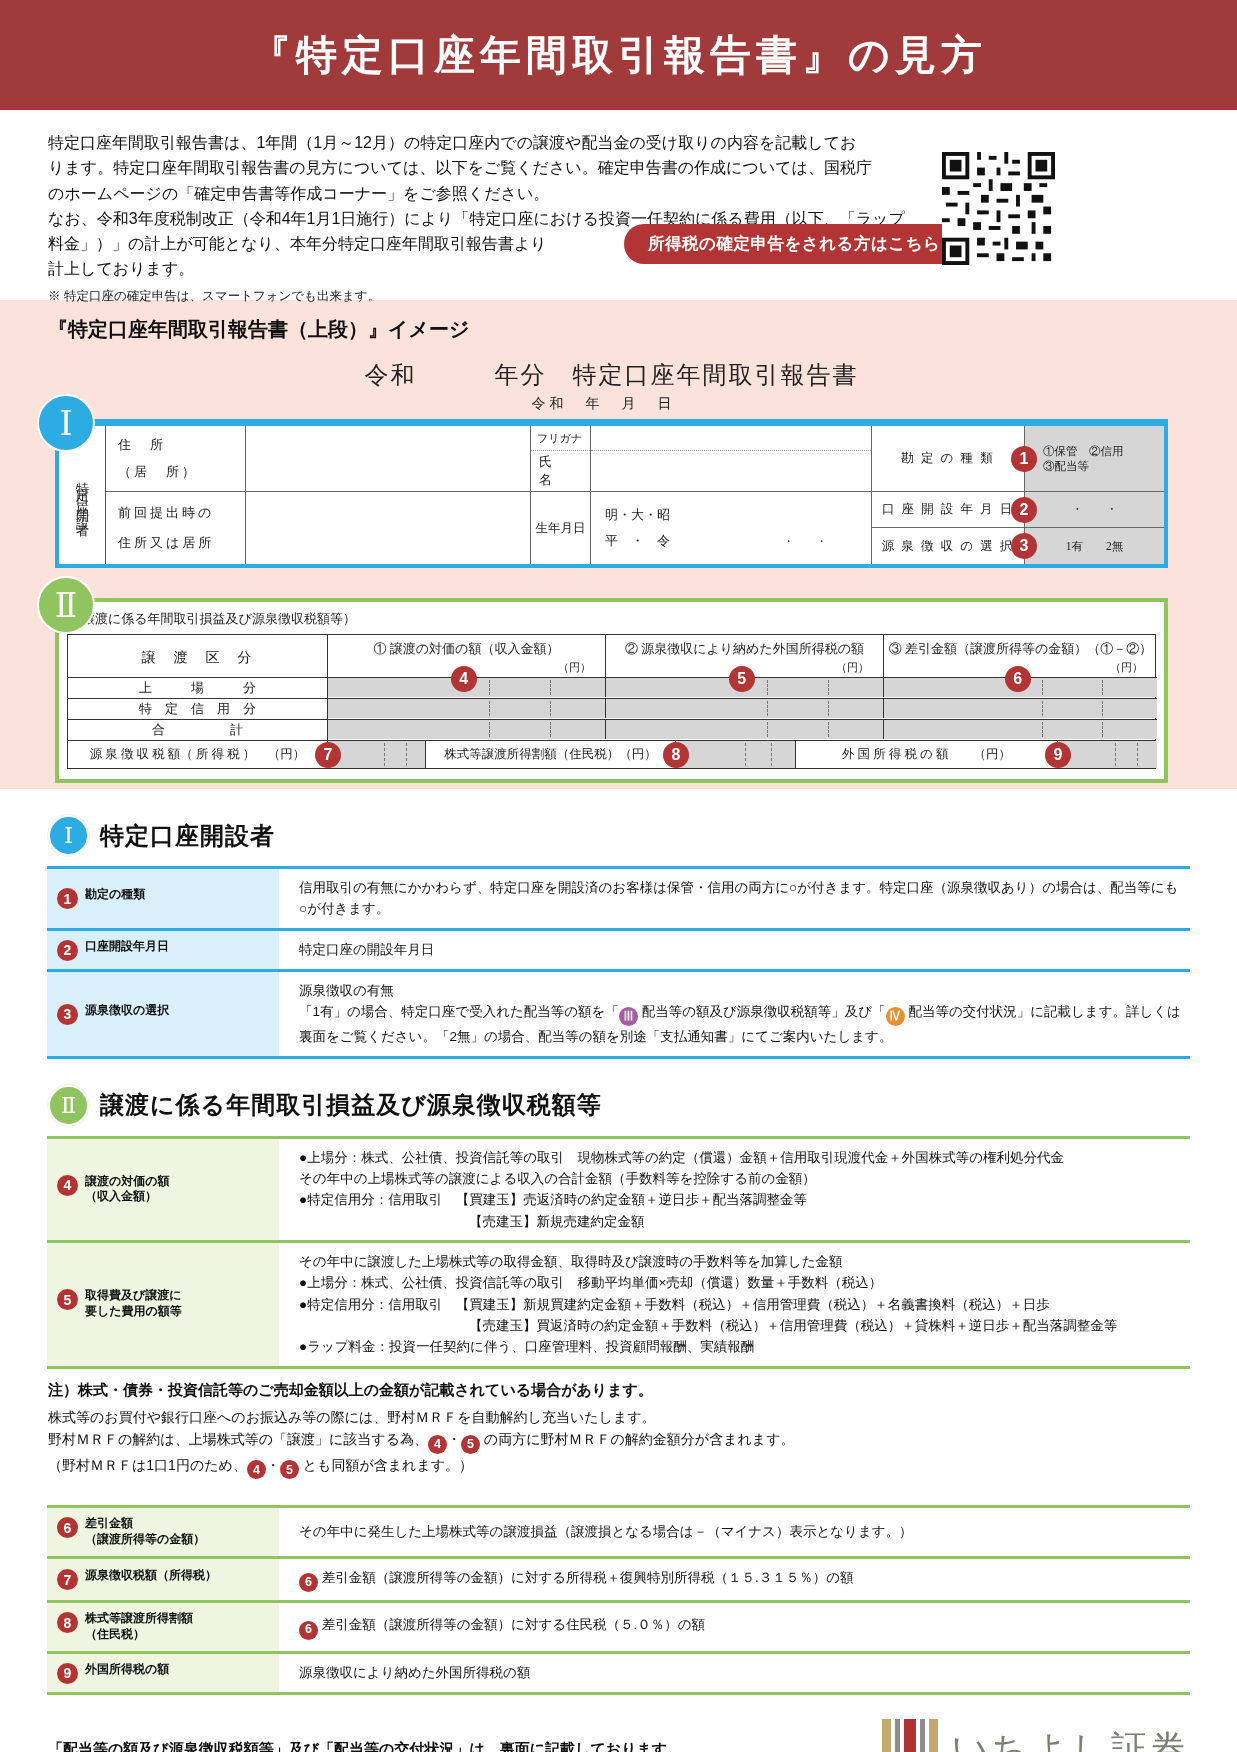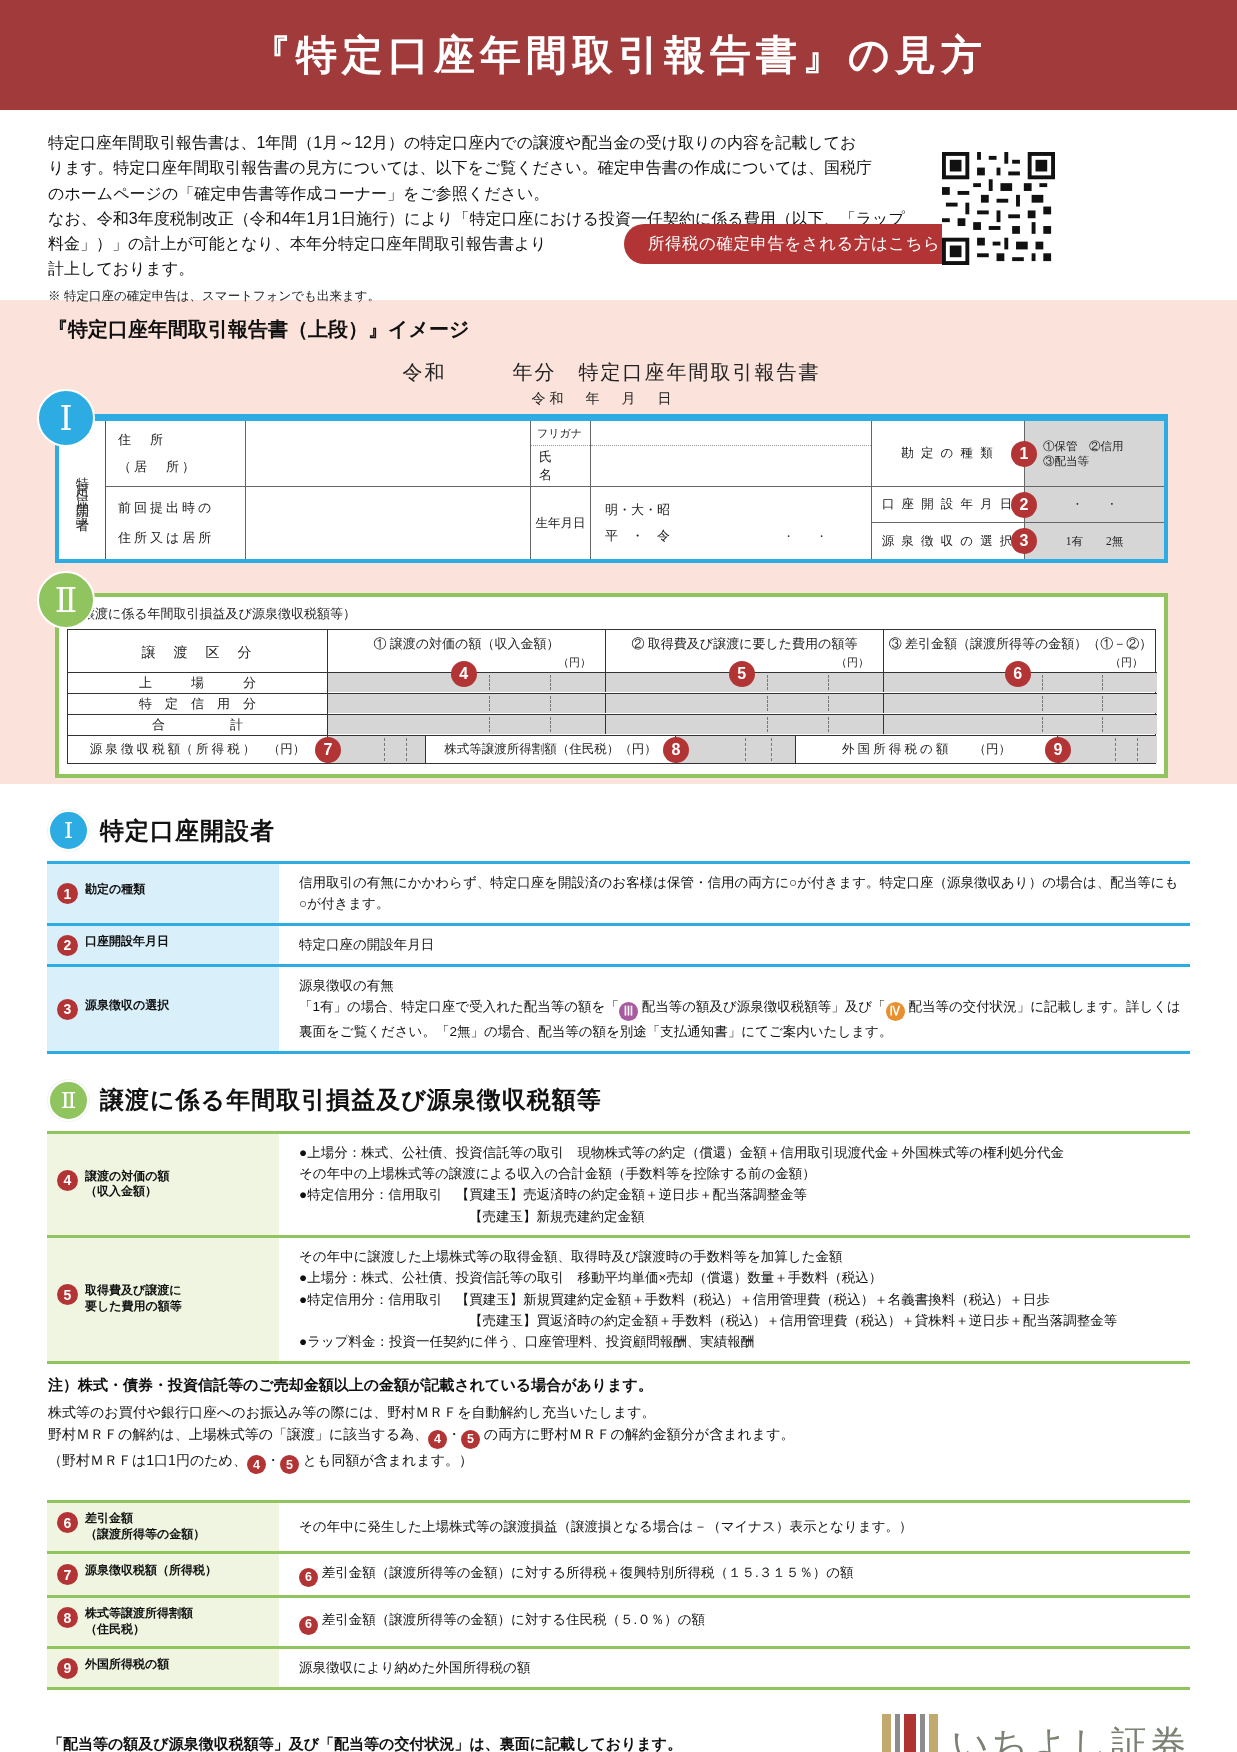--- a/index.html
+++ b/index.html
@@ -8,33 +8,33 @@
 
   
   .hdr{height:110px;background:#A13A3A;display:flex;align-items:center;justify-content:center;}
   .hdr-title{color:#fff;font-size:41px;font-weight:bold;letter-spacing:5px;}
 
   
   .intro{position:relative;height:190px;padding:20px 0 0 48px;box-sizing:border-box;}
   .intro-line{font-size:16px;line-height:1.58;color:#111;}
   .intro-note{font-size:12.5px;margin-top:6px;color:#222;}
   .tax-badge{position:absolute;left:624px;top:114px;display:flex;align-items:center;cursor:pointer;}
-  .tax-pill{background:#B23434;color:#fff;font-weight:normal;font-size:16.5px;
+  .tax-pill{background:#B23434;color:#fff;font-weight:bold;font-size:16.5px;
             border-radius:21px;padding:9px 24px;letter-spacing:.5px;}
   .tax-arrow{width:0;height:0;border-top:15px solid transparent;border-bottom:15px solid transparent;
              border-left:24px solid #B23434;margin-left:8px;}
   .qr{position:absolute;left:942px;top:42px;width:113px;height:113px;}
 
   
   .pink{background:#FBE3DC;padding:14px 0 6px;}
   .img-heading{margin:2px 0 10px 48px;font-size:20px;font-weight:bold;color:#111;}
 
   .form-serif{font-family:"Liberation Serif","DejaVu Serif",serif;}
   .f1{position:relative;margin-left:55px;width:1113px;}
-  .f1-title{text-align:center;font-size:20px;letter-spacing:2px;padding:6px 0 0;color:#222;}
+  .f1-title{text-align:center;font-size:24px;letter-spacing:2px;padding:6px 0 0;color:#222;}
   .f1-date{text-align:center;font-size:14px;letter-spacing:4px;padding:4px 16px 6px 0;color:#222;}
   .f1-tbl{position:relative;border:4px solid #2CACE3;border-top-width:7px;background:#fff;display:flex;}
   .roman{position:absolute;border-radius:50%;color:#fff;display:flex;align-items:center;justify-content:center;
          font-family:"Liberation Serif","DejaVu Serif",serif;border:2px solid #fff;z-index:5;}
   .roman-f{width:54px;height:54px;font-size:33px;}
   .f1-tbl .roman-f{background:#2CACE3;left:-22px;top:-32px;}
   .f2 .roman-f{background:#8FC45F;left:-22px;top:-26px;}
 
   .f1-vert{width:46px;border-right:1.5px solid #555;display:flex;align-items:center;justify-content:center;
            writing-mode:vertical-rl;text-orientation:upright;font-size:13px;letter-spacing:7px;color:#222;}
@@ -274,21 +274,21 @@
       <div class="f2-cap">（譲渡に係る年間取引損益及び源泉徴収税額等）</div>
       <div class="f2-tbl">
         <div class="f2-head">
           <div class="f2-hc f2-h0">譲　渡　区　分</div>
           <div class="f2-hc">
             <span>① 譲渡の対価の額（収入金額）</span>
             <span class="unit">（円）</span>
             <span class="fm-num">4</span>
           </div>
           <div class="f2-hc">
-            <span>② 取得費及び譲渡に要した費用の額等</span>
+            <span>② 源泉徴収により納めた外国所得税の額</span>
             <span class="unit">（円）</span>
             <span class="fm-num">5</span>
           </div>
           <div class="f2-hc">
             <span>③ 差引金額（譲渡所得等の金額）（①－②）</span>
             <span class="unit">（円）</span>
             <span class="fm-num">6</span>
           </div>
         </div>
         <div class="f2-row">

